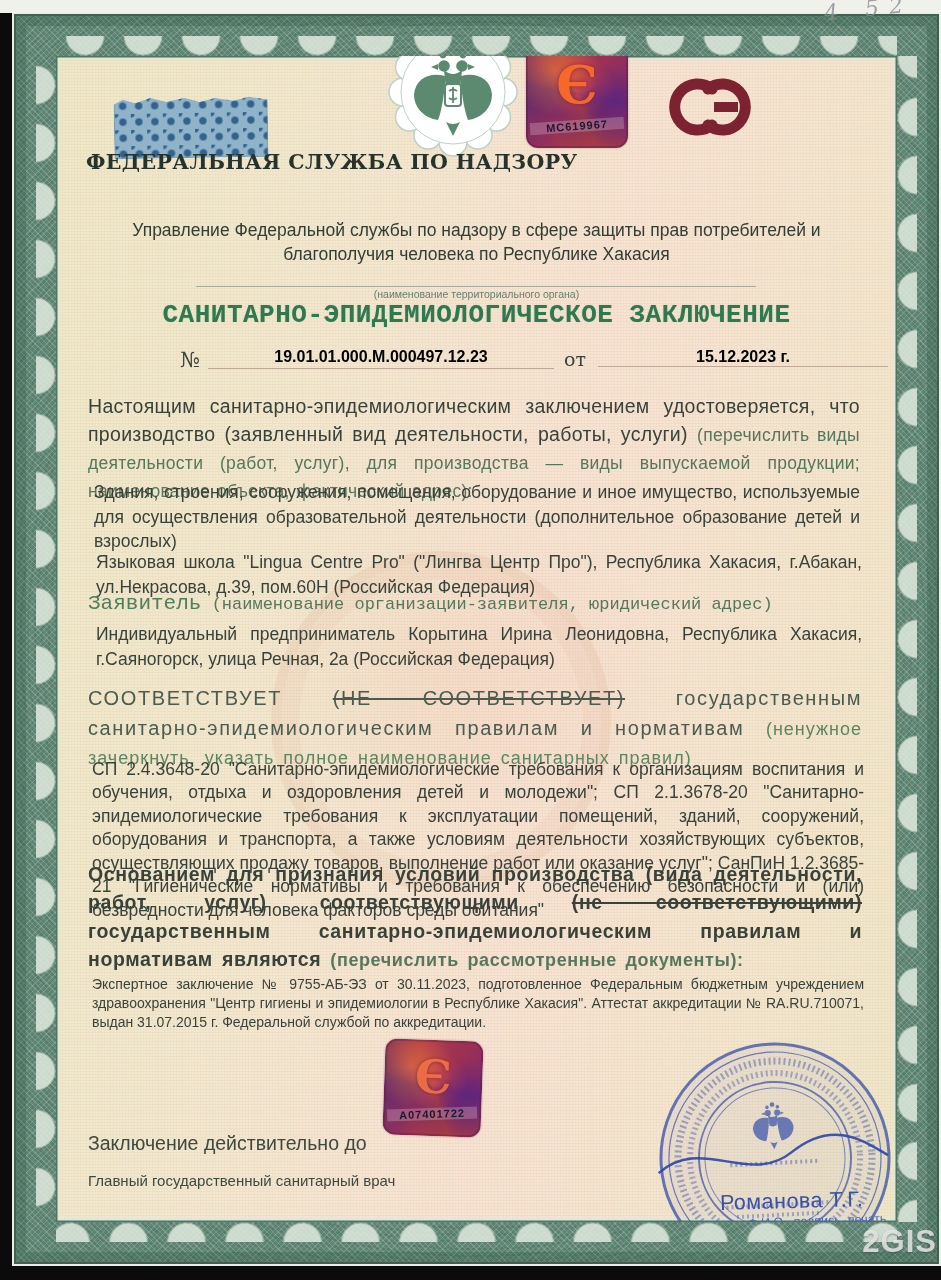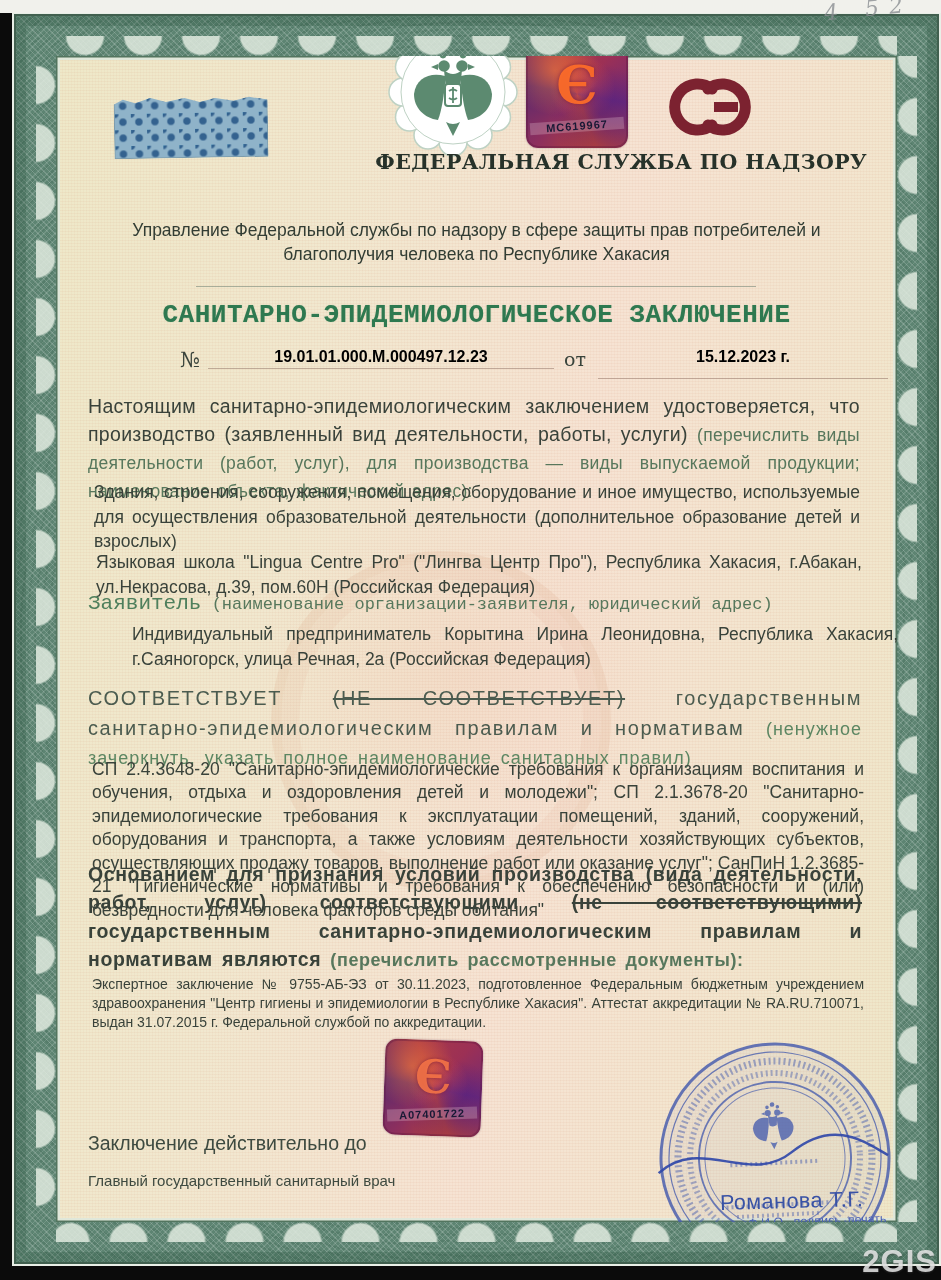--- a/index.html
+++ b/index.html
@@ -75,48 +75,48 @@
   .holo-glyph { position:absolute; left:0; right:0; top:14px; text-align:center;
     font-size:52px; font-weight:bold; color:rgba(255,110,40,.92); font-family:"DejaVu Serif", serif;
     text-shadow:0 0 4px rgba(120,30,60,.8); }
   .holo-red-2 .holo-glyph { font-size:46px; top:10px; color:rgba(250,120,70,.85); }
   .holo-num { position:absolute; left:4px; right:4px; bottom:16px; text-align:center;
     font-size:11px; font-weight:bold; color:#191935; letter-spacing:1px; transform:rotate(-4deg);
     background:rgba(235,205,215,.28); }
 
   .se-logo-svg { left:596px; top:16px; width:110px; height:70px; }
 
-  .agency { left:30px; right:30px; text-align:right; font-family:"DejaVu Serif", serif;
+  .agency { left:30px; right:30px; text-align:left; font-family:"DejaVu Serif", serif;
     font-weight:bold; color:#27322a; font-size:20.5px; letter-spacing:.4px; }
   .agency-1 { top:94px; }
   .agency-2 { top:124px; }
   .territorial { top:162px; left:70px; right:70px; text-align:center; font-size:17.5px;
     line-height:1.38; color:#323d34; }
   .terr-rule { top:230px; left:140px; width:560px; border-top:1.5px solid rgba(120,135,120,.6); }
   .terr-caption { top:232px; left:0; right:0; text-align:center; font-size:10.5px; color:#67806c; }
 
   .title { top:244px; left:0; right:0; text-align:center; font-family:Liberation Mono, monospace;
     font-weight:bold; font-size:26px; color:#2e7950; letter-spacing:.5px;
     text-shadow:0 0 1px rgba(46,121,80,.35); }
   .num-sign { left:124px; top:292px; font-family:"DejaVu Serif", serif; font-size:21px; color:#3a443c; }
   .num-seg1 { left:152px; top:292px; width:346px; text-align:center; font-weight:bold;
     border-bottom:1.5px solid rgba(150,120,108,.55); padding-bottom:2px; }
   .num-ot { left:508px; top:292px; font-family:"DejaVu Serif", serif; font-size:19px; color:#3a443c; }
   .num-seg2 { left:542px; top:292px; width:290px; text-align:center; font-weight:bold;
-    border-bottom:1.5px solid rgba(150,120,108,.55); padding-bottom:12px; }
+    border-bottom:1.5px solid rgba(150,120,108,.55); padding-bottom:0; }
 
   .para { color:#39423a; text-align:justify; }
   .green-note { color:#57775c; }
   .p1 { top:336px; left:32px; width:772px; font-size:19.5px; line-height:1.44; letter-spacing:.3px; word-spacing:3px; }
   .p1 .green-note { font-size:17.5px; word-spacing:2px; }
   .p2 { top:424px; left:38px; width:766px; font-size:17.5px; line-height:1.4; }
   .applicant1 { top:494px; left:40px; width:766px; font-size:17.5px; line-height:1.4; }
   .applicant-label-row { top:536px; left:32px; width:770px; font-size:17px; color:#5a8160;font-family:Liberation Mono, monospace; }
   .applicant-label { font-size:21px; color:#4f7f5c; }
-  .applicant2 { top:566px; left:40px; width:766px; font-size:17.5px; line-height:1.4;margin-left:36px; }
+  .applicant2 { top:566px; left:40px; width:766px; font-size:17.5px; line-height:1.4; }
 
   .conform { top:628px; left:32px; width:774px; font-size:20px; line-height:1.48;
     color:#4b5b4f; letter-spacing:1.6px; word-spacing:7px; }
   .struck { text-decoration:line-through; text-decoration-thickness:2px; }
   .conform .green-note { font-size:18px; letter-spacing:1px; word-spacing:3px; color:#5c8662; }
 
   .rules { top:702px; left:36px; width:772px; font-size:17.5px; line-height:1.34; }
   .basis { top:804px; left:32px; width:774px; font-size:19.5px; line-height:1.45;
     letter-spacing:.6px; word-spacing:3px;font-weight:bold; }
   .basis .green-note { font-size:18px; }
@@ -124,21 +124,21 @@
 
   .valid-until { top:1076px; left:32px; font-size:19.5px; color:#3e4a40; }
   .chief1 { top:1116px; left:32px; font-size:15px; color:#3e4a40;text-align:right; }
   .chief2 { top:1142px; left:32px; font-size:19.5px; color:#434e44; }
 
   .stamp-wrap { left:596px; top:979px; width:246px; height:246px; transform:rotate(-3deg); }
   .signer { left:664px; top:1132px; width:220px; font-size:21.5px; color:#3952a5;
     transform:rotate(-1.5deg); letter-spacing:.5px; }
   .signer-caption { left:692px; top:1158px; font-size:12.5px; color:#4b61b5; transform:rotate(-2deg); }
 
-  .watermark-2gis { position:absolute; right:4px; bottom:0; z-index:9; font-size:31px;
+  .watermark-2gis { position:absolute; right:4px; bottom:20px; z-index:9; font-size:31px;
     font-weight:bold; color:rgba(238,238,238,.82); letter-spacing:1px;
     text-shadow:0 1px 2px rgba(60,60,60,.5); }
 </style>
 </head>
 <body>
 
 <div class="page">
 
   <div class="top-margin">
     <div class="handwriting">4 52</div>
@@ -196,20 +196,21 @@
 
       <svg class="abs se-logo-svg" viewBox="0 0 110 70">
         <path d="M60,17 A23,23 0 1 0 60,53" stroke="#7c2230" stroke-width="11" fill="none" stroke-linecap="round"></path>
         <path d="M56,17 A23,23 0 1 1 56,53" stroke="#7c2230" stroke-width="11" fill="none" stroke-linecap="round"></path>
         <line x1="62" y1="35" x2="86" y2="35" stroke="#7c2230" stroke-width="10"></line>
       </svg>
 
       <div class="abs agency agency-1">ФЕДЕРАЛЬНАЯ СЛУЖБА ПО НАДЗОРУ</div>
       <div class="abs territorial">Управление Федеральной службы по надзору в сфере защиты прав потребителей и благополучия человека по Республике Хакасия</div>
       <div class="abs terr-rule"></div>
+      <div class="abs terr-caption">(наименование территориального органа)</div>
 
       <div class="abs title">САНИТАРНО-ЭПИДЕМИОЛОГИЧЕСКОЕ ЗАКЛЮЧЕНИЕ</div>
 
       <div class="abs num-sign">№</div>
       <div class="abs num-seg1">19.01.01.000.М.000497.12.23</div>
       <div class="abs num-ot">от</div>
       <div class="abs num-seg2">15.12.2023 г.</div>
 
       <div class="abs para p1">
         <span>Настоящим санитарно-эпидемиологическим заключением удостоверяется, что производство (заявленный вид деятельности, работы, услуги)</span>

